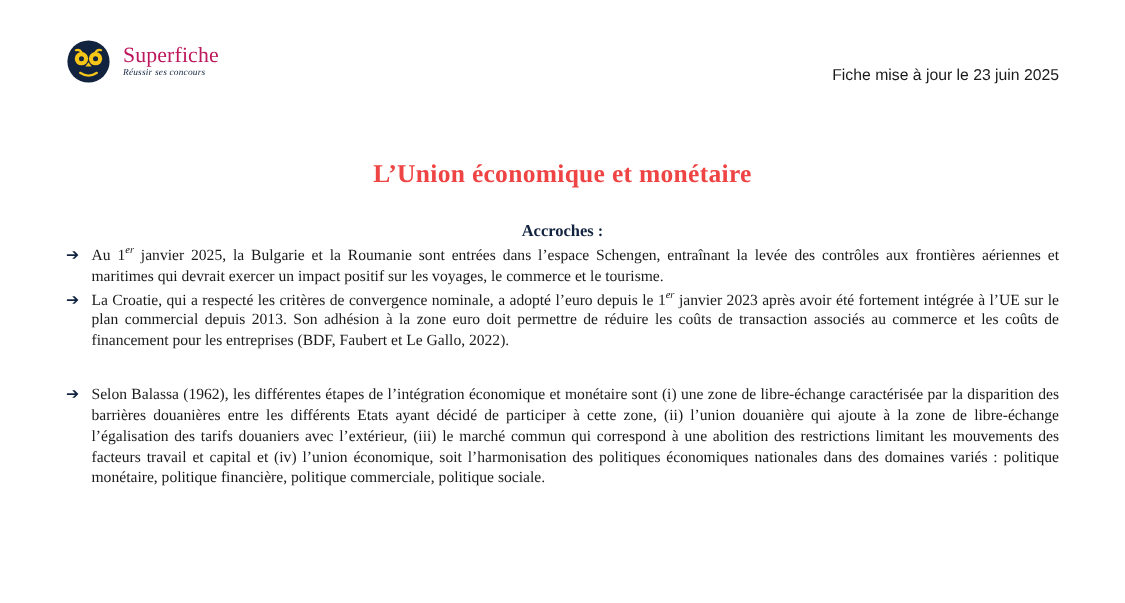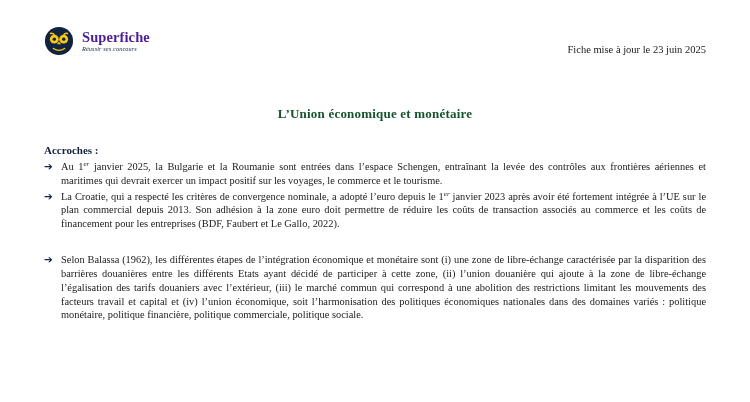--- a/index.html
+++ b/index.html
@@ -39,63 +39,64 @@
     height: 30px;
     flex: 0 0 30px;
   }
   .brand-text {
     display: flex;
     flex-direction: column;
     line-height: 1;
   }
   .brand-name {
     font-family: "Liberation Serif", serif;
-    font-weight: bold;
+    font-weight: normal;
     font-size: 14.5px;
-    color: #4c1d95;
+    color: #be185d;
     letter-spacing: .1px;
   }
   .brand-tag {
     font-family: "Liberation Serif", serif;
     font-style: italic;
     font-size: 6.2px;
     color: #12233f;
     margin-top: 2px;
     letter-spacing: .15px;
   }
   .update-date {
-    font-family: Liberation Serif, serif;
+    font-family: Liberation Sans, sans-serif;
     font-size: 10.5px;
     color: #1a1a1a;
     margin-top: 18px;
     white-space: nowrap;
     padding-left: 48px;
   }
 
   
   .doc-title {
     text-align: center;
     font-family: "Liberation Serif", serif;
     font-weight: bold;
-    font-size: 13px;
-    color: #14532d;
+    font-size: 17px;
+    color: #ef4444;
     margin: 34px 0 0 0;
     letter-spacing: .2px;
   }
 
   
   .section {
     margin-top: 22px;
   }
   .section-heading {
     font-family: "Liberation Serif", serif;
     font-weight: bold;
     font-size: 11px;
     color: #12233f;
     margin-bottom: 4px;
+    text-align: center;
   }
   .bullet-row {
     display: flex;
     align-items: flex-start;
     margin-bottom: 2px;
   }
   .arrow-icon {
     flex: 0 0 17px;
     color: #12233f;
     font-size: 10.5px;

